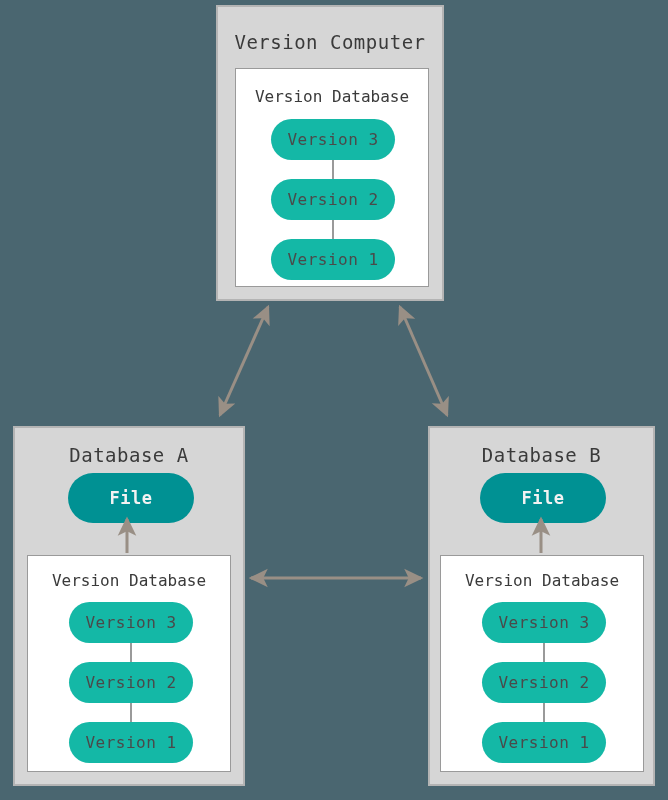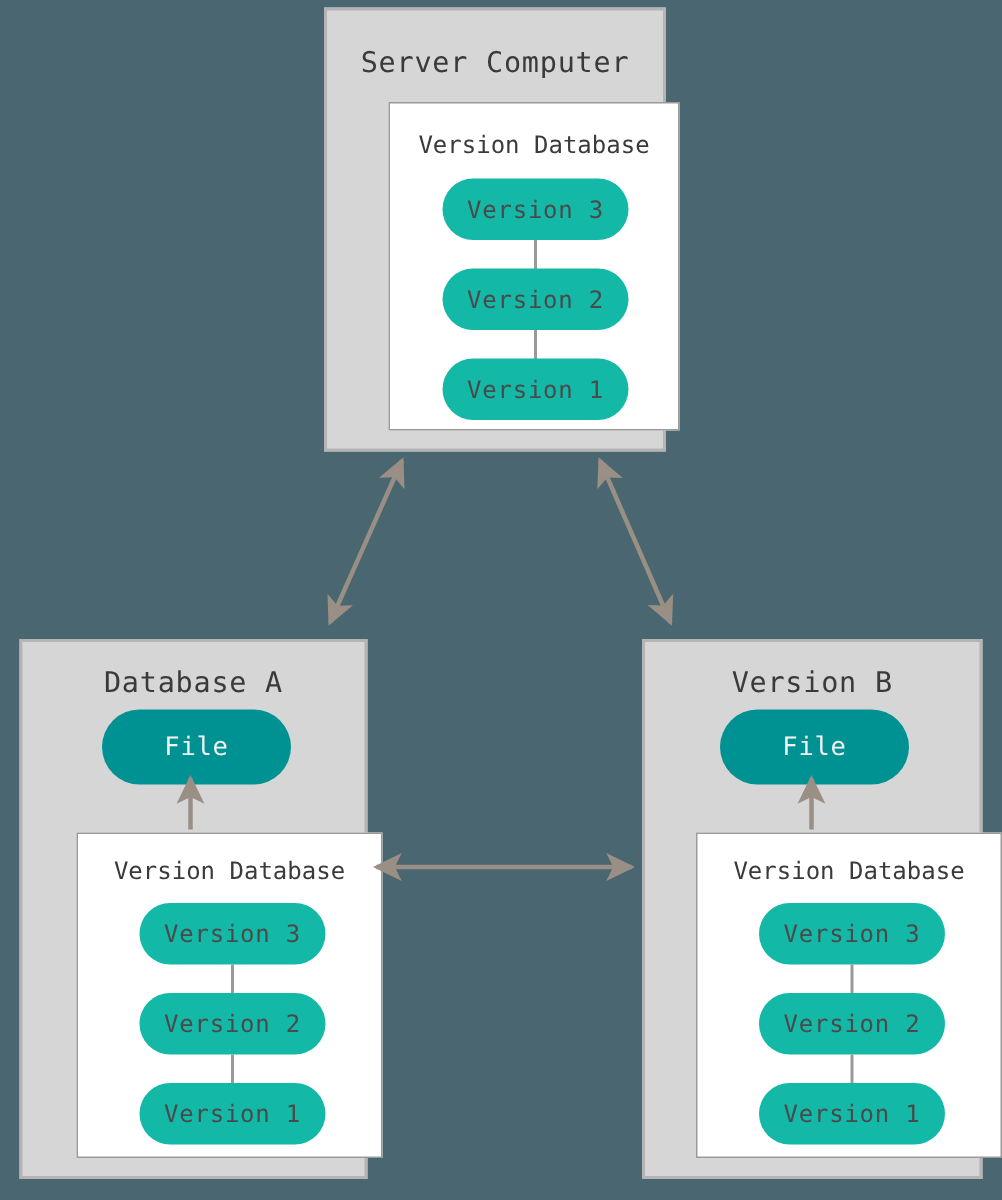--- a/index.html
+++ b/index.html
@@ -49,28 +49,28 @@
     position: absolute;
     background: #009193;
     border-radius: 26px;
     color: #f2f2f2;
     font-size: 17px;
     display: flex;
     align-items: center;
     justify-content: center;
     letter-spacing: 0.5px;
     box-sizing: border-box;
+    font-weight: bold;
   }
   
   .vdb {
     position: absolute;
     background: #ffffff;
     border: 1px solid #9a9a9a;
     box-sizing: border-box;
-    margin-left: 24px;
   }
   .vdb-title {
     position: absolute;
     left: 0;
     width: 100%;
     text-align: center;
     color: #3a3a3a;
     white-space: nowrap;
   }
   .version-pill {
@@ -90,21 +90,21 @@
     background: #9a9a9a;
     width: 2px;
   }
 </style>
 </head>
 <body>
 
 <div id="stage">
 
   <div class="machine" style="left:216px; top:5px; width:228px; height:296px;">
-    <div class="machine-title" style="top:24px; font-size:19px;">Server Computer</div>
+    <div class="machine-title" style="top:24px; font-size:19px;">Version Computer</div>
 
     <div class="vdb" style="left:17px; top:61px; width:194px; height:219px;">
       <div class="vdb-title" style="top:18px; font-size:16px;">Version Database</div>
 
       <div class="version-pill" style="left:35px; top:50px; width:124px; height:41px; font-size:16px;">Version 3</div>
       <div class="vlink" style="left:96px; top:91px; height:20px;"></div>
 
       <div class="version-pill" style="left:35px; top:110px; width:124px; height:41px; font-size:16px;">Version 2</div>
       <div class="vlink" style="left:96px; top:151px; height:20px;"></div>
 
@@ -124,21 +124,21 @@
       <div class="vlink" style="left:102px; top:87px; height:19px;"></div>
 
       <div class="version-pill" style="left:41px; top:106px; width:124px; height:41px; font-size:16px;">Version 2</div>
       <div class="vlink" style="left:102px; top:147px; height:19px;"></div>
 
       <div class="version-pill" style="left:41px; top:166px; width:124px; height:41px; font-size:16px;">Version 1</div>
     </div>
   </div>
 
   <div class="machine" style="left:428px; top:426px; width:227px; height:360px;">
-    <div class="machine-title" style="top:16px; font-size:19px;">Version B</div>
+    <div class="machine-title" style="top:16px; font-size:19px;">Database B</div>
 
     <div class="file-pill" style="left:50px; top:45px; width:126px; height:50px;">File</div>
 
     <div class="vdb" style="left:10px; top:127px; width:204px; height:217px;">
       <div class="vdb-title" style="top:15px; font-size:16px;">Version Database</div>
 
       <div class="version-pill" style="left:41px; top:46px; width:124px; height:41px; font-size:16px;">Version 3</div>
       <div class="vlink" style="left:102px; top:87px; height:19px;"></div>
 
       <div class="version-pill" style="left:41px; top:106px; width:124px; height:41px; font-size:16px;">Version 2</div>

